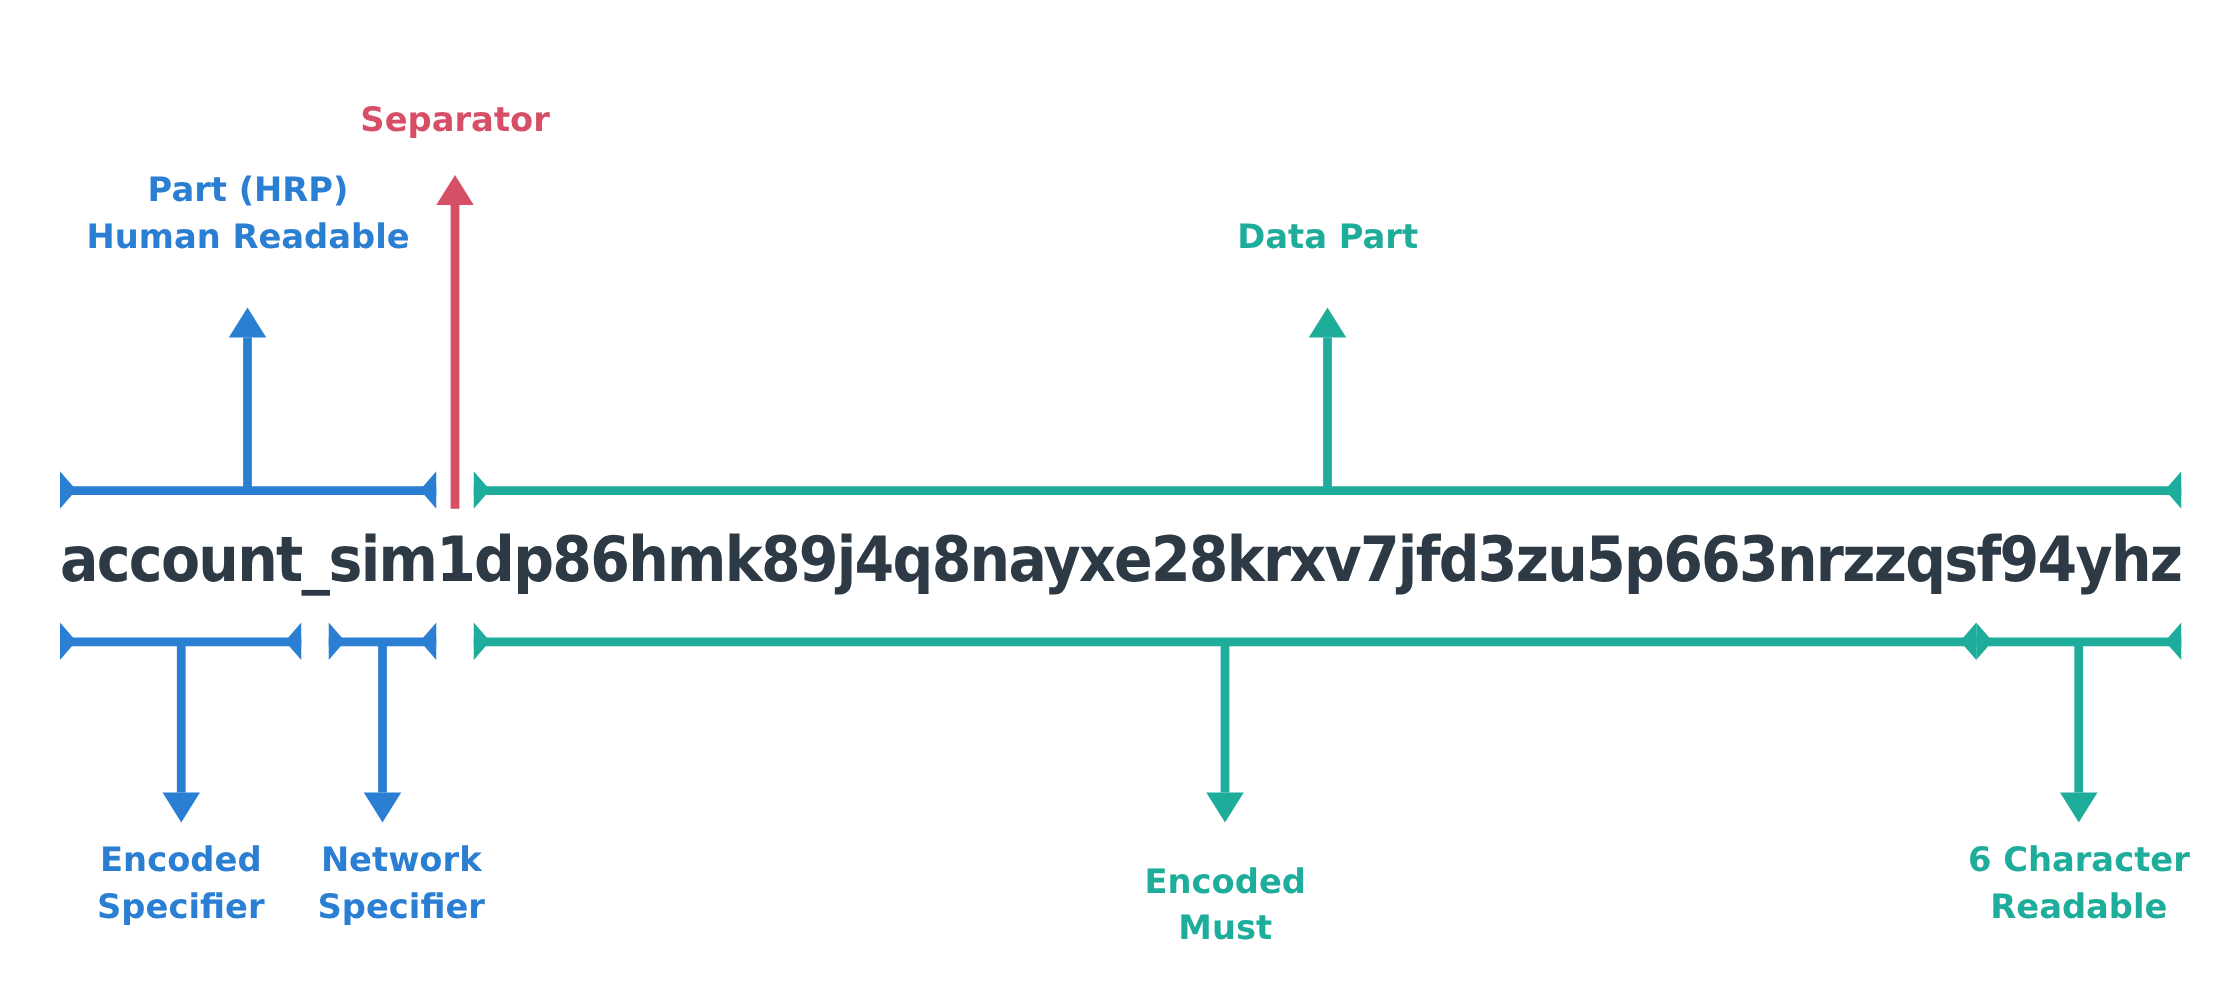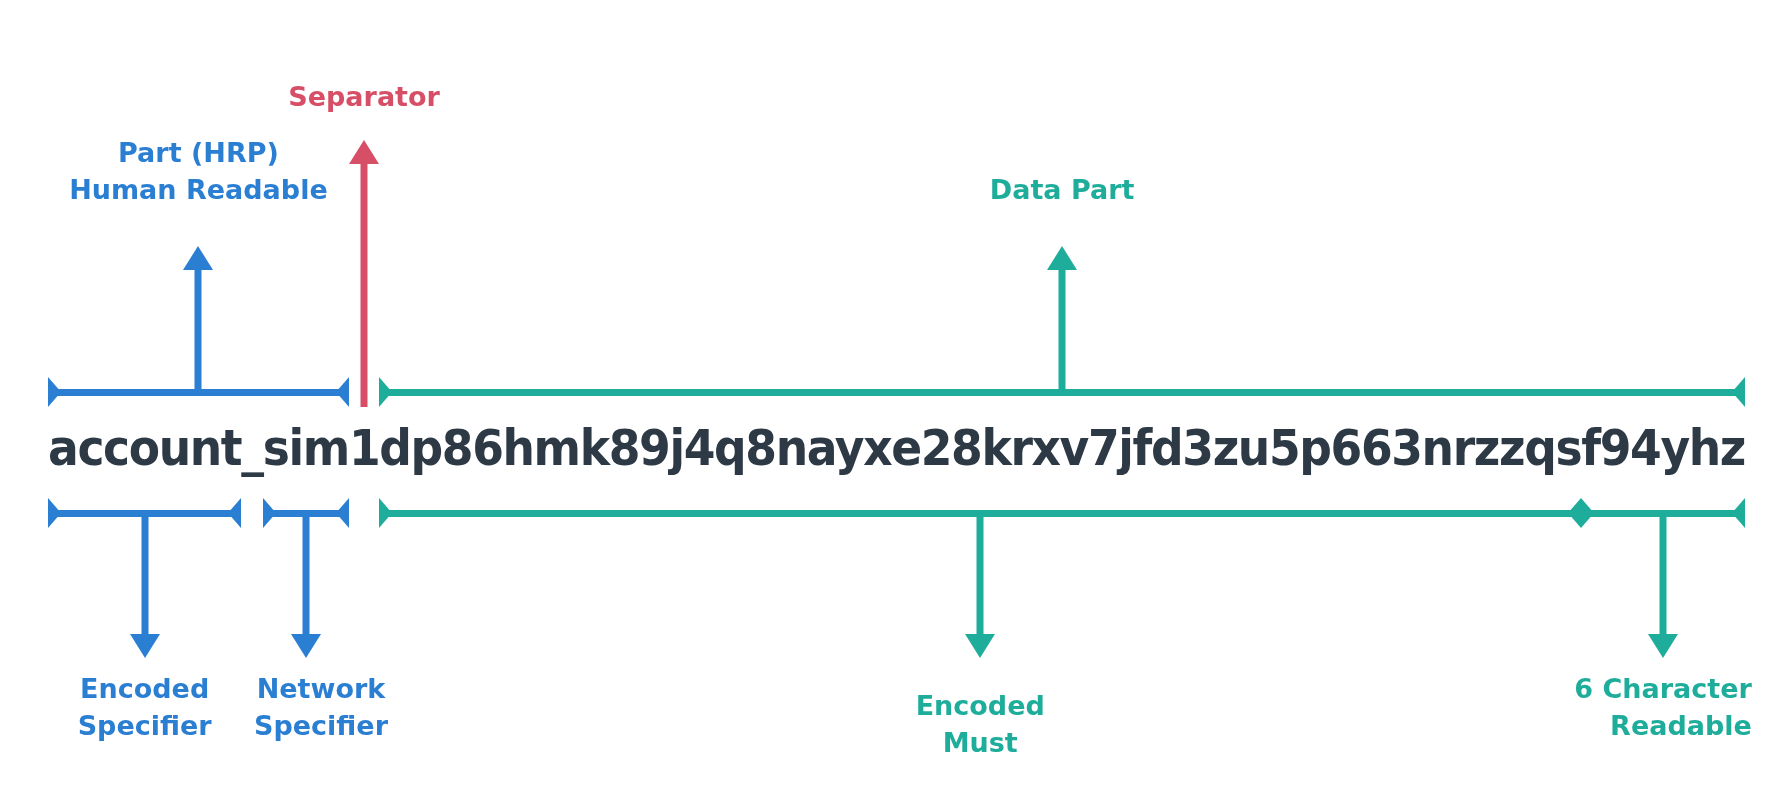--- a/index.html
+++ b/index.html
@@ -115,21 +115,21 @@
     <div class="ahead down" style="top: 634px; left: 980.233px;"></div>
     <div class="vline" style="top: 515px; height: 119px; left: 980.233px;"></div>
     <div class="bracket" style="left: 379.27px; width: 1201.93px; top: 498px;">
       <div class="cap capL"></div>
       <div class="hline"></div>
       <div class="cap capR"></div>
     </div>
   </div>
 
   <div class="anno color-teal">
-    <div class="anno-label" style="top: 670px; left: 1663.1px; text-align: right;">
+    <div class="anno-label" style="top: 670px; left: 1663.1px;">
       <div class="anno-line">6 Character</div>
       <div class="anno-line">Readable</div>
     </div>
     <div class="ahead down" style="top: 634px; left: 1663.1px;"></div>
     <div class="vline" style="top: 515px; height: 119px; left: 1663.1px;"></div>
     <div class="bracket" style="left: 1581.2px; width: 163.804px; top: 498px;">
       <div class="cap capL"></div>
       <div class="hline"></div>
       <div class="cap capR"></div>
     </div>

